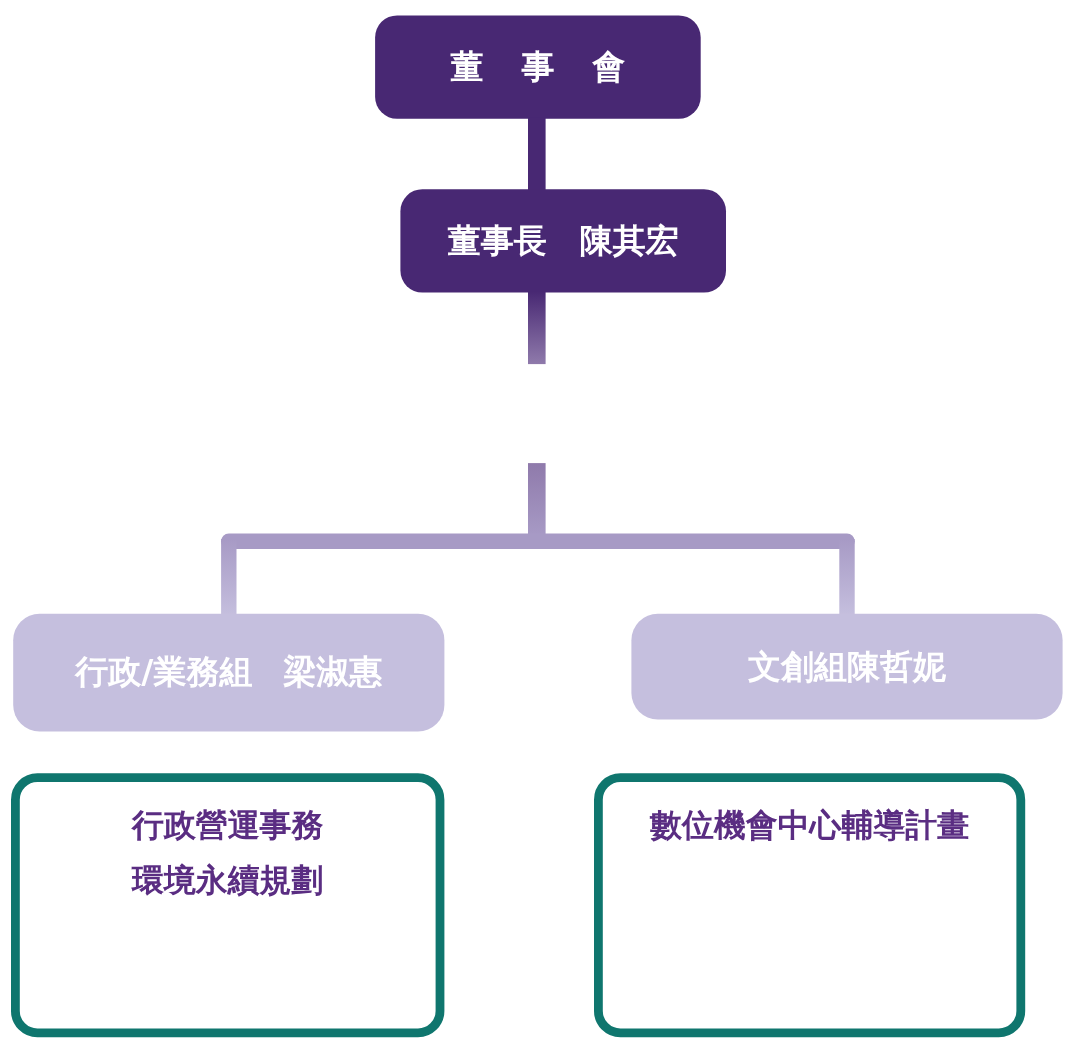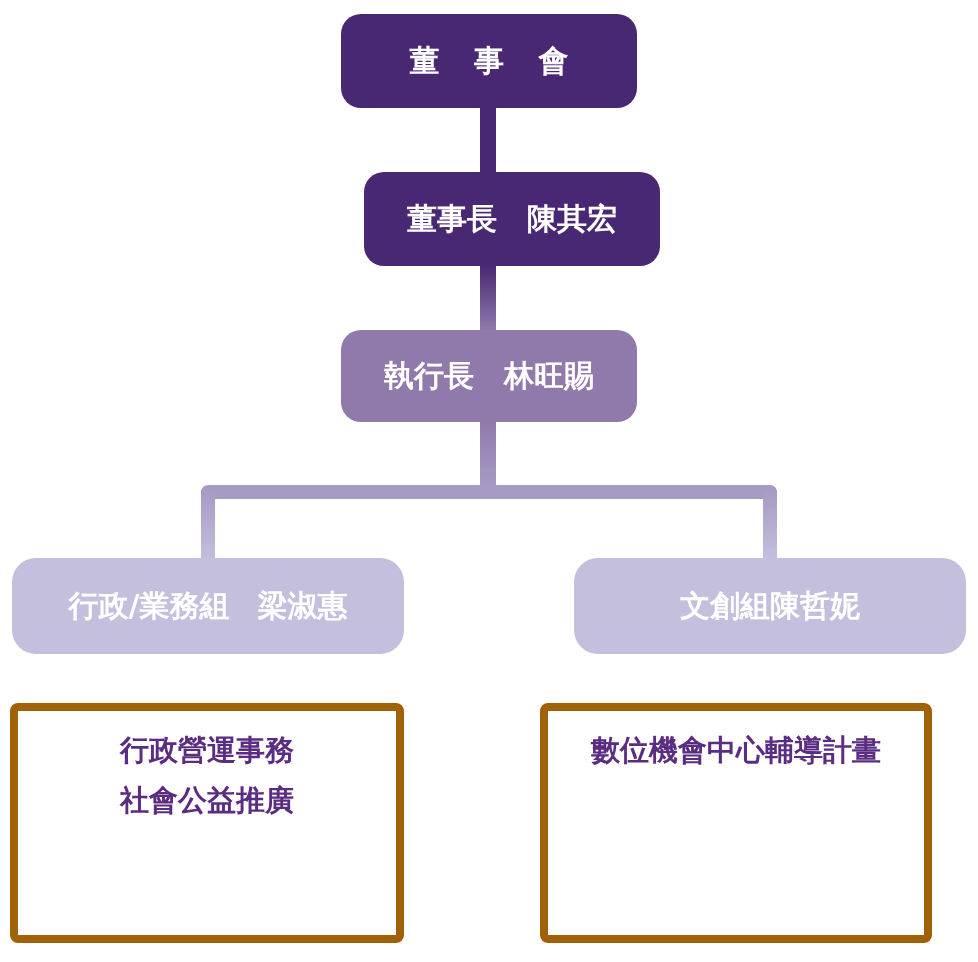--- a/index.html
+++ b/index.html
@@ -25,41 +25,41 @@
     font-size: 30px;
     box-sizing: border-box;
   }
   .node-dark   { background: #482873; border-radius: 20px; }
   .node-medium { background: #8F7AAB; border-radius: 20px; }
   .node-light  { background: #C5BFDE; border-radius: 24px; }
 
   .node-board      { left: 341px; top: 14px;  width: 296px; height: 94px; letter-spacing: 12px; padding-left: 12px; }
   .node-chairman   { left: 341px; top: 172px; width: 296px; height: 94px; gap: 30px; margin-left: 23px; }
   .node-ceo        { left: 341px; top: 330px; width: 296px; height: 92px; gap: 30px; }
-  .node-admin      { left: 12px;  top: 558px; width: 392px; height: 96px; gap: 28px; }
+  .node-admin      { left: 12px;  top: 558px; width: 392px; height: 107px; gap: 28px; }
   .node-cultural   { left: 574px; top: 558px; width: 392px; height: 96px; }
 
   .connector { position: absolute; }
   .conn-v1 { left: 480px; top: 107px; width: 16px; height: 66px; background: #482873; }
   .conn-v2 { left: 480px; top: 265px; width: 16px; height: 66px;
              background: linear-gradient(#482873, #8F7AAB); }
   .conn-v3 { left: 480px; top: 421px; width: 16px; height: 66px;
              background: linear-gradient(#8F7AAB, #A79AC5); }
   .conn-hbar { left: 201px; top: 485px; width: 576px; height: 14px;
                background: #A79AC5; border-radius: 7px; }
   .conn-ldrop { left: 201px; top: 490px; width: 14px; height: 70px;
                 background: linear-gradient(#A79AC5, #C5BFDE); }
   .conn-rdrop { left: 763px; top: 490px; width: 14px; height: 70px;
                 background: linear-gradient(#A79AC5, #C5BFDE); }
 
   .outline-box {
     position: absolute;
     box-sizing: border-box;
-    border: 8px solid #a16207;
-    border-radius: 8px;
+    border: 8px solid #0f766e;
+    border-radius: 24px;
     background: transparent;
   }
   .outline-left  { left: 10px;  top: 703px; width: 394px; height: 240px; }
   .outline-right { left: 540px; top: 703px; width: 392px; height: 240px; }
 
   .duty-list {
     list-style: none;
     margin: 0;
     padding: 14px 0 0 0;
     text-align: center;
@@ -82,44 +82,40 @@
 
   <div class="connector conn-v1"></div>
 
   <div class="node node-dark node-chairman">
     <span>董事長</span>
     <span>陳其宏</span>
   </div>
 
   <div class="connector conn-v2"></div>
 
-  <div class="node node-medium node-ceo">
-    <span>執行長</span>
-    <span>林旺賜</span>
-  </div>
 
   <div class="connector conn-v3"></div>
   <div class="connector conn-hbar"></div>
   <div class="connector conn-ldrop"></div>
   <div class="connector conn-rdrop"></div>
 
   <div class="node node-light node-admin">
     <span>行政/業務組</span>
     <span>梁淑惠</span>
   </div>
 
   <div class="node node-light node-cultural">
     <span>文創組</span>
     <span>陳哲妮</span>
   </div>
 
   <div class="outline-box outline-left">
     <ul class="duty-list">
       <li>行政營運事務</li>
-      <li>社會公益推廣</li>
+      <li>環境永續規劃</li>
     </ul>
   </div>
 
   <div class="outline-box outline-right">
     <ul class="duty-list">
       <li>數位機會中心輔導計畫</li>
     </ul>
   </div>
 
 </div>

